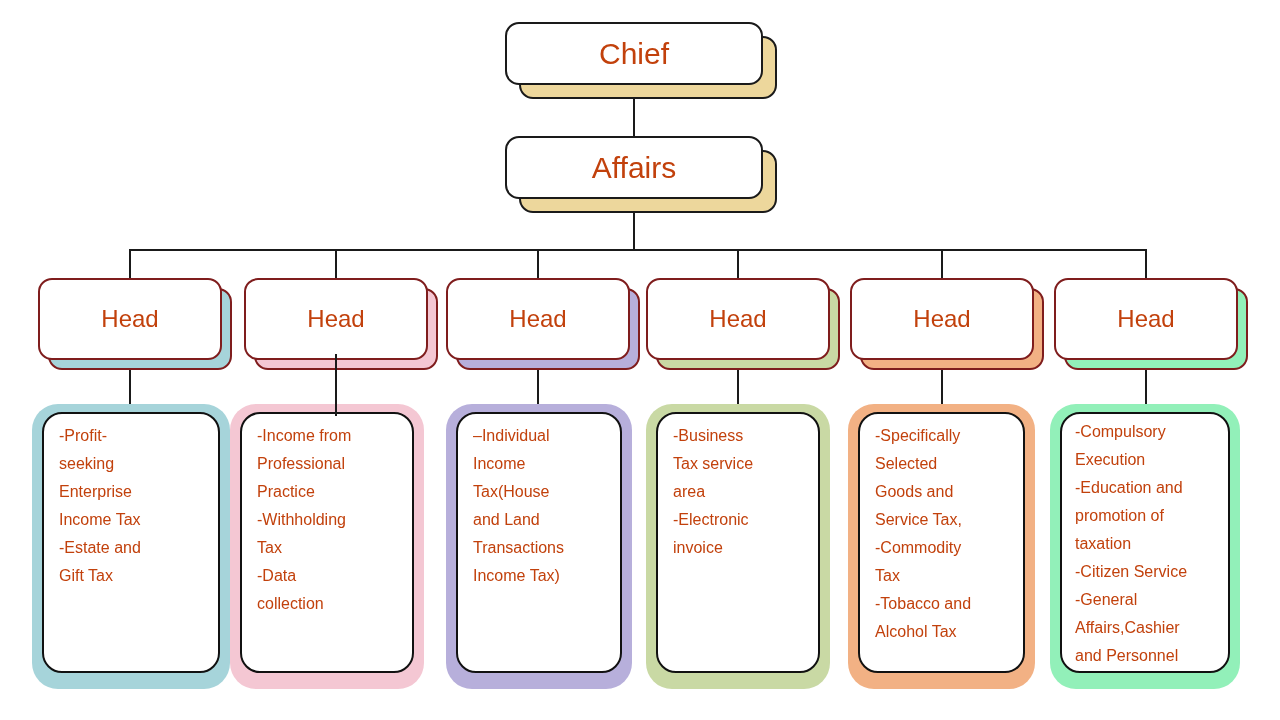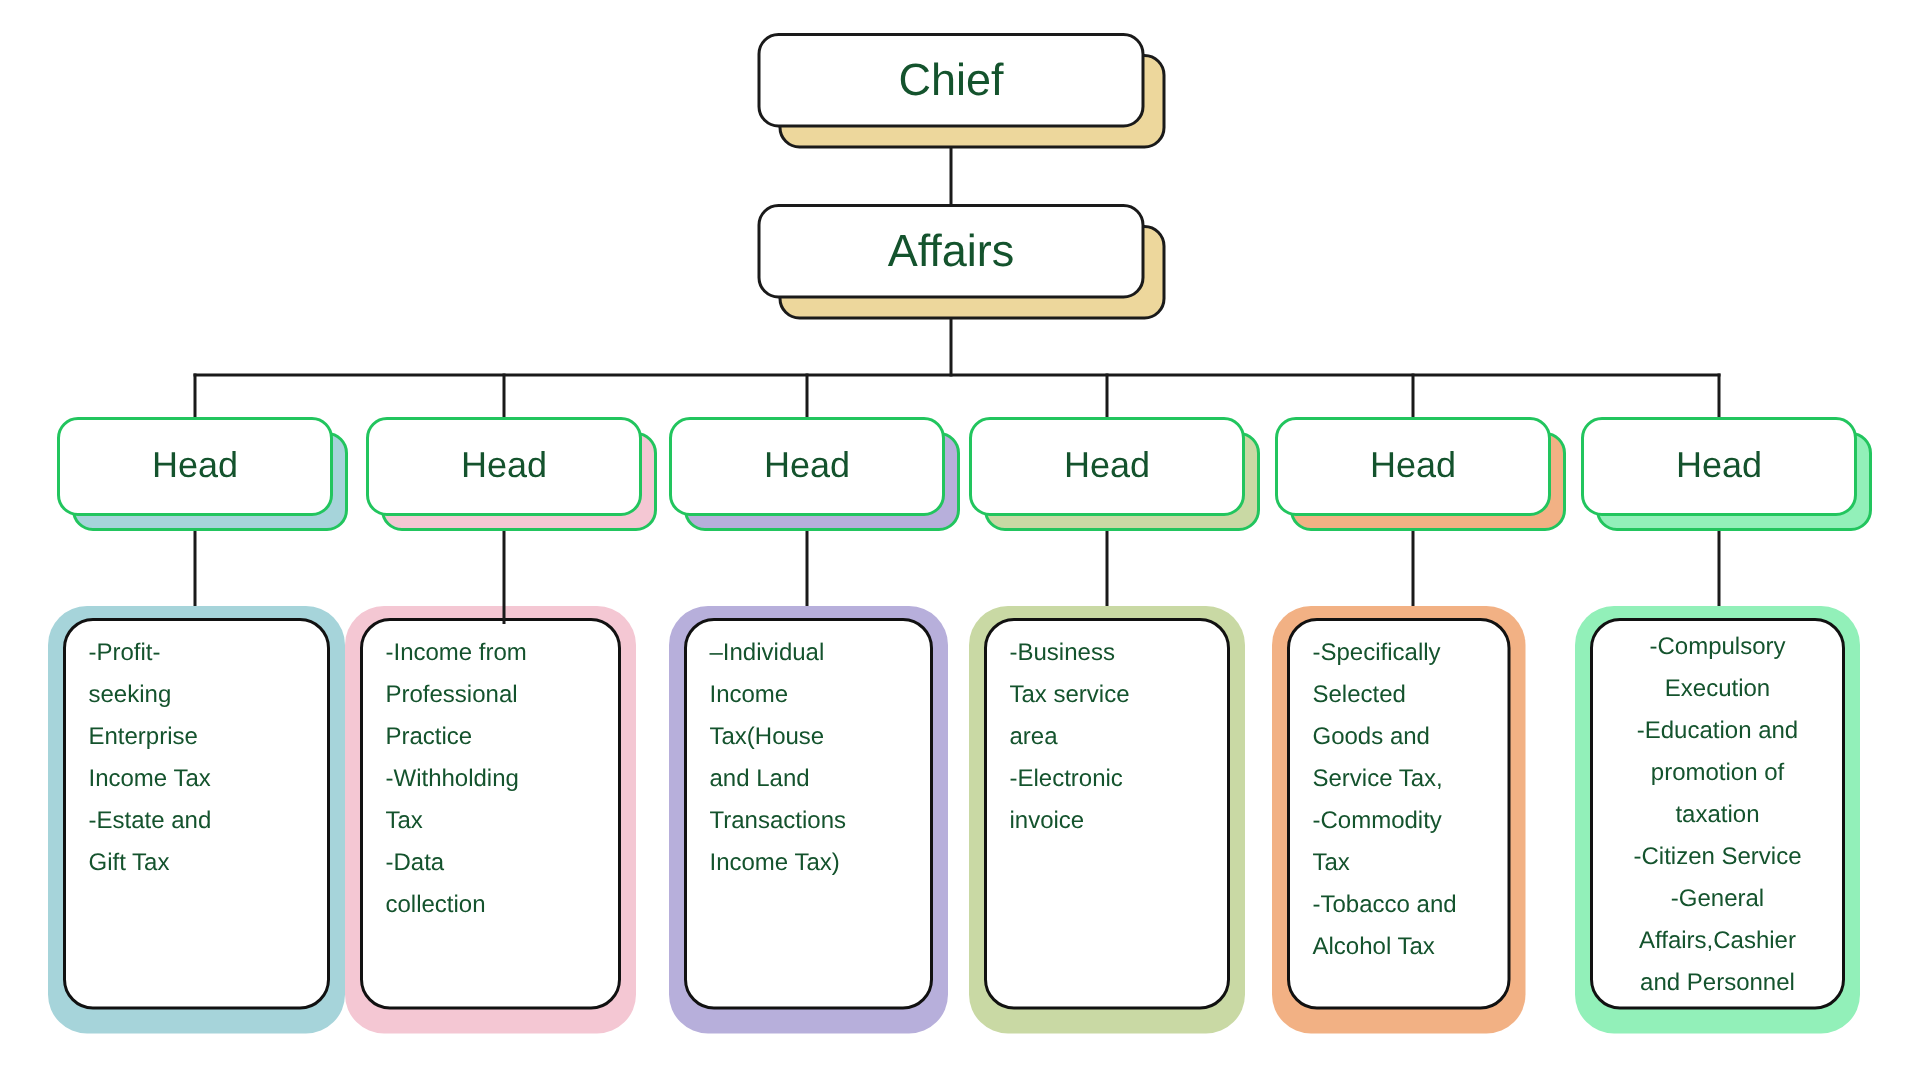--- a/index.html
+++ b/index.html
@@ -2,21 +2,21 @@
 <html><head>
 <meta charset="utf-8">
 <style>
   html,body { margin:0; padding:0; background:#ffffff; }
   .canvas {
     position: relative;
     width: 1280px;
     height: 720px;
     background: #ffffff;
     font-family: "Liberation Sans", sans-serif;
-    color: #14532d;
+    color: #c2410c;
     overflow: hidden;
   }
   
   .vline { position:absolute; width:2px; background:#1a1a1a; z-index:1; }
   .hline { position:absolute; height:2px; background:#1a1a1a; z-index:1; }
   .vline.over { z-index:5; }
 
   
   .bigbox, .bigshadow {
     position:absolute; width:258px; height:63px;
@@ -29,22 +29,22 @@
     display:flex; align-items:center; justify-content:center;
     font-size:30px;
   }
   .chief-box   { left:505px; top:22px; }
   .chief-sh    { left:519px; top:36px; }
   .auditor-box { left:505px; top:136px; }
   .auditor-sh  { left:519px; top:150px; }
 
   
   .headbox, .headshadow {
-    position:absolute; width:184px; height:66px;
-    border:2px solid #22c55e; border-radius:14px;
+    position:absolute; width:184px; height:82px;
+    border:2px solid #7f1d1d; border-radius:14px;
     box-sizing:border-box; top:278px;
   }
   .headshadow { z-index:2; margin-left:10px; margin-top:10px; }
   .headbox {
     z-index:3; background:#ffffff;
     display:flex; align-items:center; justify-content:center;
     font-size:24px;
   }
   .hx1 { left:38px; }  .hx2 { left:244px; } .hx3 { left:446px; }
   .hx4 { left:646px; } .hx5 { left:850px; } .hx6 { left:1054px; }
@@ -58,23 +58,23 @@
   .detail-inner {
     width:100%; height:100%; box-sizing:border-box;
     background:#ffffff; border:2px solid #111111; border-radius:20px;
     padding:8px 15px; font-size:16px; line-height:28px;
     white-space:pre-line; overflow:hidden;
   }
   .dx1 { left:32px;   width:198px; }
   .dx2 { left:230px;  width:194px; }
   .dx3 { left:446px;  width:186px; }
   .dx4 { left:646px;  width:184px; }
-  .dx5 { left:848px;  width:169px; }
+  .dx5 { left:848px;  width:187px; }
   .dx6 { left:1050px; width:190px; }
-  .dx6 .detail-inner { padding:4px 13px;text-align:center; }
+  .dx6 .detail-inner { padding:4px 13px; }
 </style>
 </head>
 <body>
 
 <div class="canvas">
 
   <div class="vline" style="left:633px; top:80px;  height:62px;"></div>
   <div class="vline" style="left:633px; top:195px; height:56px;"></div>
   <div class="hline" style="left:129px; top:249px; width:1018px;"></div>
 

